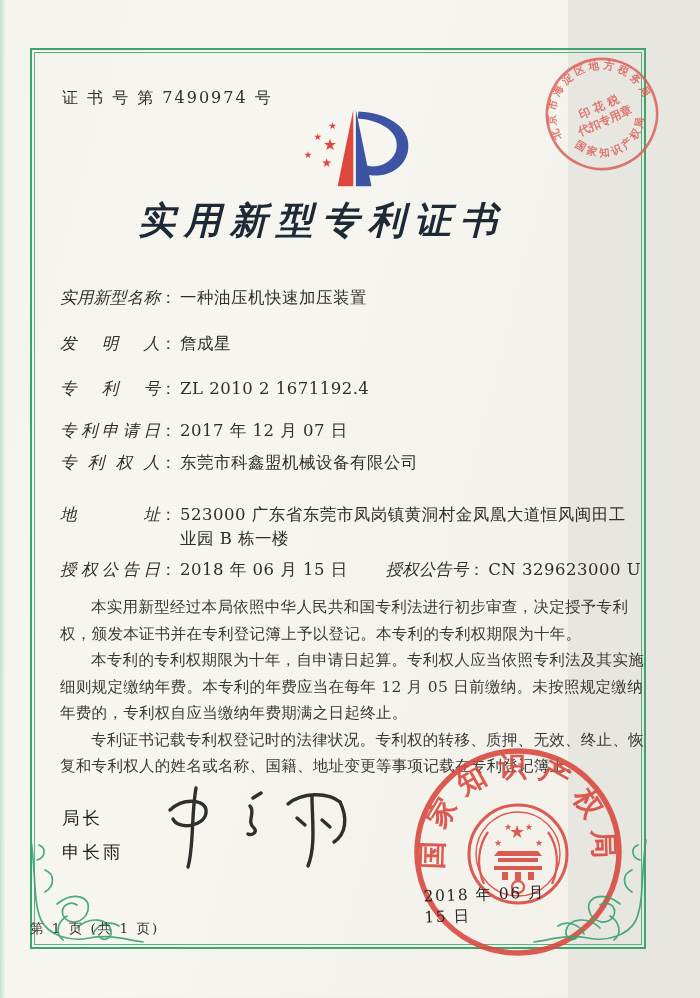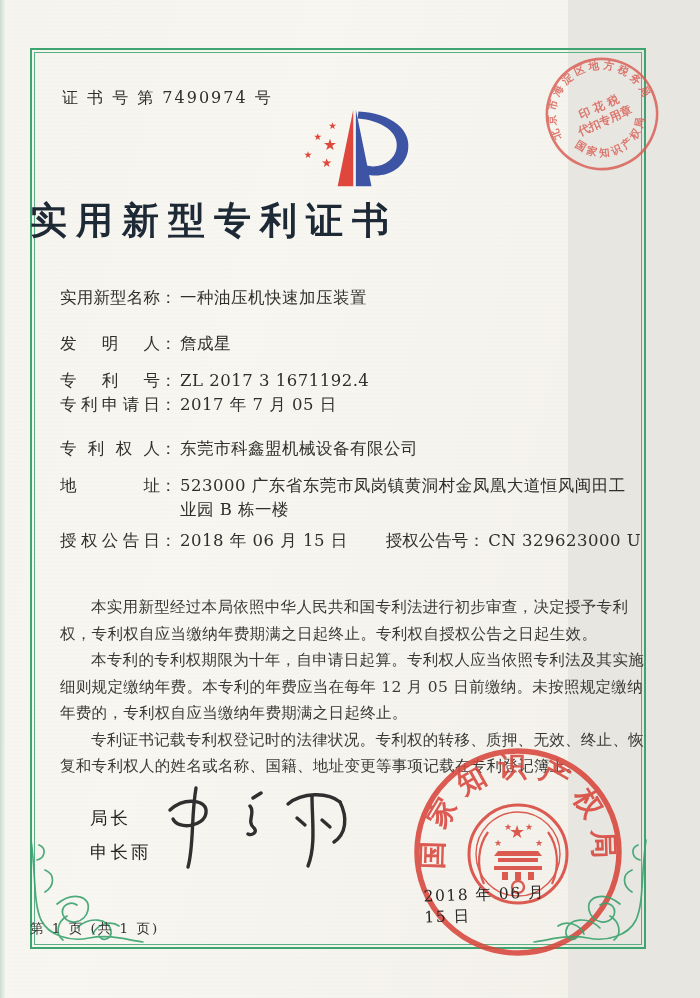--- a/index.html
+++ b/index.html
@@ -28,41 +28,41 @@
   .frame-inner {
     position:absolute; left:2px; top:2px; right:2px; bottom:2px;
     border:1px solid #58b183;
   }
   .cert-no {
     position:absolute; left:62px; top:88px;
     font-size:16px; color:#2e2e2c; letter-spacing:2px;
   }
   .logo { position:absolute; left:290px; top:98px; }
   .title {
-    position:absolute; left:30px; top:196px; width:616px;
-    font-size:37px; font-weight:bold;
-    color:#1e2936; letter-spacing:9px;
+    position:absolute; left:14px; top:196px; width:616px;
+    text-align:center; font-size:37px; font-weight:bold;
+    color:#1e2936; letter-spacing:9px;font-style:italic;
   }
   .fields { position:absolute; left:60px; top:286px; width:585px; }
   .frow { display:flex; align-items:flex-start; font-size:16.5px; color:#2f2f2d; line-height:24px; }
   .flabel {
     display:inline-block; width:100px; flex:none;
-    text-align:justify; text-align-last:justify;
+    text-align:justify; text-align-last:justify;font-style:italic;
   }
   .fcolon { flex:none; width:20px; }
   .fvalue { letter-spacing:0.5px; }
   .fvalue.addr { max-width:452px; }
-  .gap1{margin-bottom:22px}.gap2{margin-bottom:13px}.gap3{}
-  .gap4{margin-bottom:20px}.gap5{margin-bottom:13px}.gap6{margin-bottom:7px}
+  .gap1{margin-bottom:22px}.gap2{margin-bottom:21px}.gap3{margin-bottom:18px}
+  .gap4{margin-bottom:8px}.gap5{margin-bottom:28px}.gap6{margin-bottom:7px}
   .frow .group2 { display:flex; margin-left:38px; }
   .group2 .flabel { width:auto; text-align-last:auto; }
   .paras { position:absolute; left:60px; top:594px; width:586px; font-size:15.5px; color:#3a3a37; }
   .paras p { text-indent:2em; line-height:26.5px; letter-spacing:0.3px; margin:0; }
   .signer { position:absolute; left:62px; top:806px; font-size:17.5px; color:#262624; }
-  .signer div { margin-bottom:10px; letter-spacing:3px;margin-left:28px; }
+  .signer div { margin-bottom:10px; letter-spacing:3px; }
   .signature { position:absolute; left:150px; top:772px; }
   .seal { position:absolute; left:408px; top:742px; }
   .seal-date {
     position:absolute; left:424px; top:884px; font-size:15.5px;
     color:#262626; letter-spacing:1.5px; transform:rotate(-2deg);
   }
   .tax-stamp { position:absolute; left:540px; top:52px; }
   .flourish { position:absolute; }
   .flourish.bl { left:27px; top:836px; }
   .flourish.br { left:532px; top:836px; transform:scaleX(-1); }
@@ -104,26 +104,26 @@
         <span class="fvalue">一种油压机快速加压装置</span>
     </div>
     <div class="frow gap2">
       <span class="flabel">发明人</span>
         <span class="fcolon">：</span>
         <span class="fvalue">詹成星</span>
     </div>
     <div class="frow gap3">
       <span class="flabel">专利号</span>
         <span class="fcolon">：</span>
-        <span class="fvalue">ZL 2017 3 1671192.4</span>
+        <span class="fvalue">ZL 2010 2 1671192.4</span>
     </div>
     <div class="frow gap4">
       <span class="flabel">专利申请日</span>
         <span class="fcolon">：</span>
-        <span class="fvalue">2017 年 7 月 05 日</span>
+        <span class="fvalue">2017 年 12 月 07 日</span>
     </div>
     <div class="frow gap5">
       <span class="flabel">专利权人</span>
         <span class="fcolon">：</span>
         <span class="fvalue">东莞市科鑫盟机械设备有限公司</span>
     </div>
     <div class="frow gap6">
       <span class="flabel">地址</span>
         <span class="fcolon">：</span>
         <span class="fvalue addr">523000 广东省东莞市凤岗镇黄洞村金凤凰大道恒风闽田工业园 B 栋一楼</span>
@@ -134,21 +134,21 @@
         <span class="fvalue">2018 年 06 月 15 日</span>
       <span class="group2">
         <span class="flabel">授权公告号</span>
           <span class="fcolon">：</span>
           <span class="fvalue">CN 329623000 U</span>
       </span>
     </div>
   </div>
 
   <div class="paras">
-    <p>本实用新型经过本局依照中华人民共和国专利法进行初步审查，决定授予专利权，专利权自应当缴纳年费期满之日起终止。专利权自授权公告之日起生效。</p>
+    <p>本实用新型经过本局依照中华人民共和国专利法进行初步审查，决定授予专利权，颁发本证书并在专利登记簿上予以登记。本专利的专利权期限为十年。</p>
     <p>本专利的专利权期限为十年，自申请日起算。专利权人应当依照专利法及其实施细则规定缴纳年费。本专利的年费应当在每年 12 月 05 日前缴纳。未按照规定缴纳年费的，专利权自应当缴纳年费期满之日起终止。</p>
     <p>专利证书记载专利权登记时的法律状况。专利权的转移、质押、无效、终止、恢复和专利权人的姓名或名称、国籍、地址变更等事项记载在专利登记簿上。</p>
   </div>
 
   <div class="signer">
     <div>局长</div>
     <div>申长雨</div>
   </div>
 
   <svg class="signature" width="220" height="100" viewBox="0 0 220 100">

